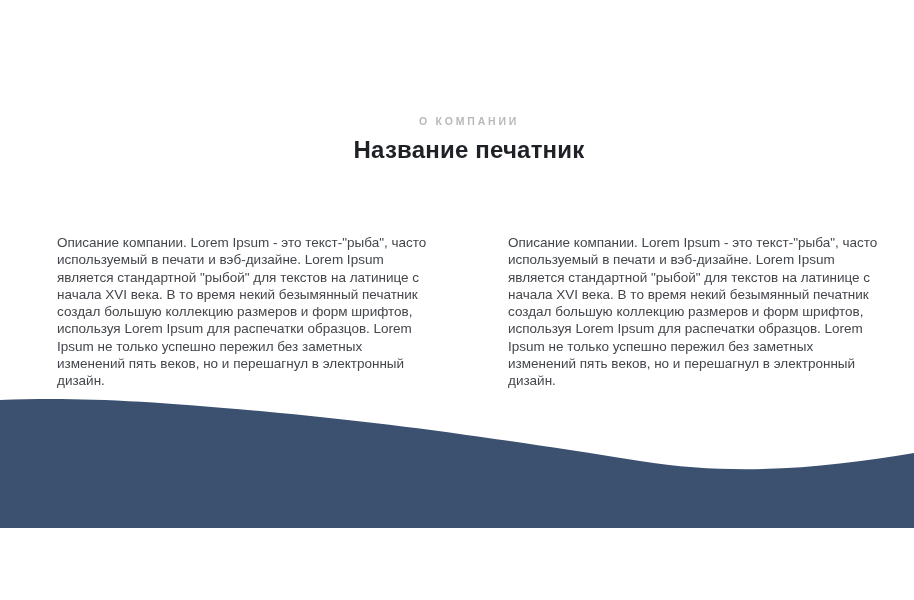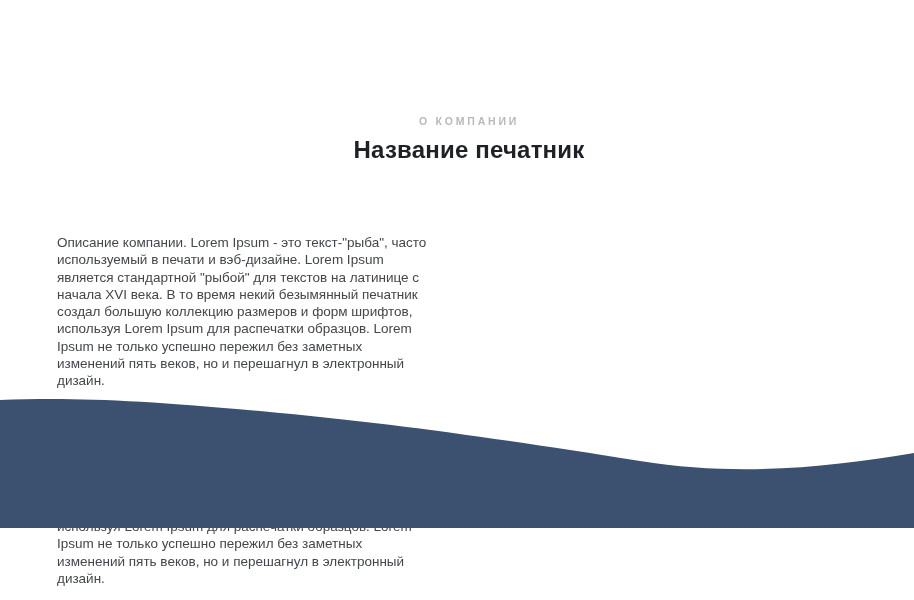--- a/index.html
+++ b/index.html
@@ -28,24 +28,23 @@
     margin: 9px 0 0 0;
     padding-left: 24px;
     text-align: center;
     font-size: 24px;
     font-weight: 700;
     letter-spacing: 0.2px;
     color: #1e2126;
   }
   .columns {
     display: flex;
-    gap: 42px;
+    gap: 61px;
     margin: 70px 0 0 57px;
     width: 841px;
-    flex-direction: column;
   }
   .col {
     margin: 0;
     width: 390px;
     font-size: 13.5px;
     line-height: 17.3px;
     color: #43464b;
     white-space: pre-line;
   }
   .wave {

